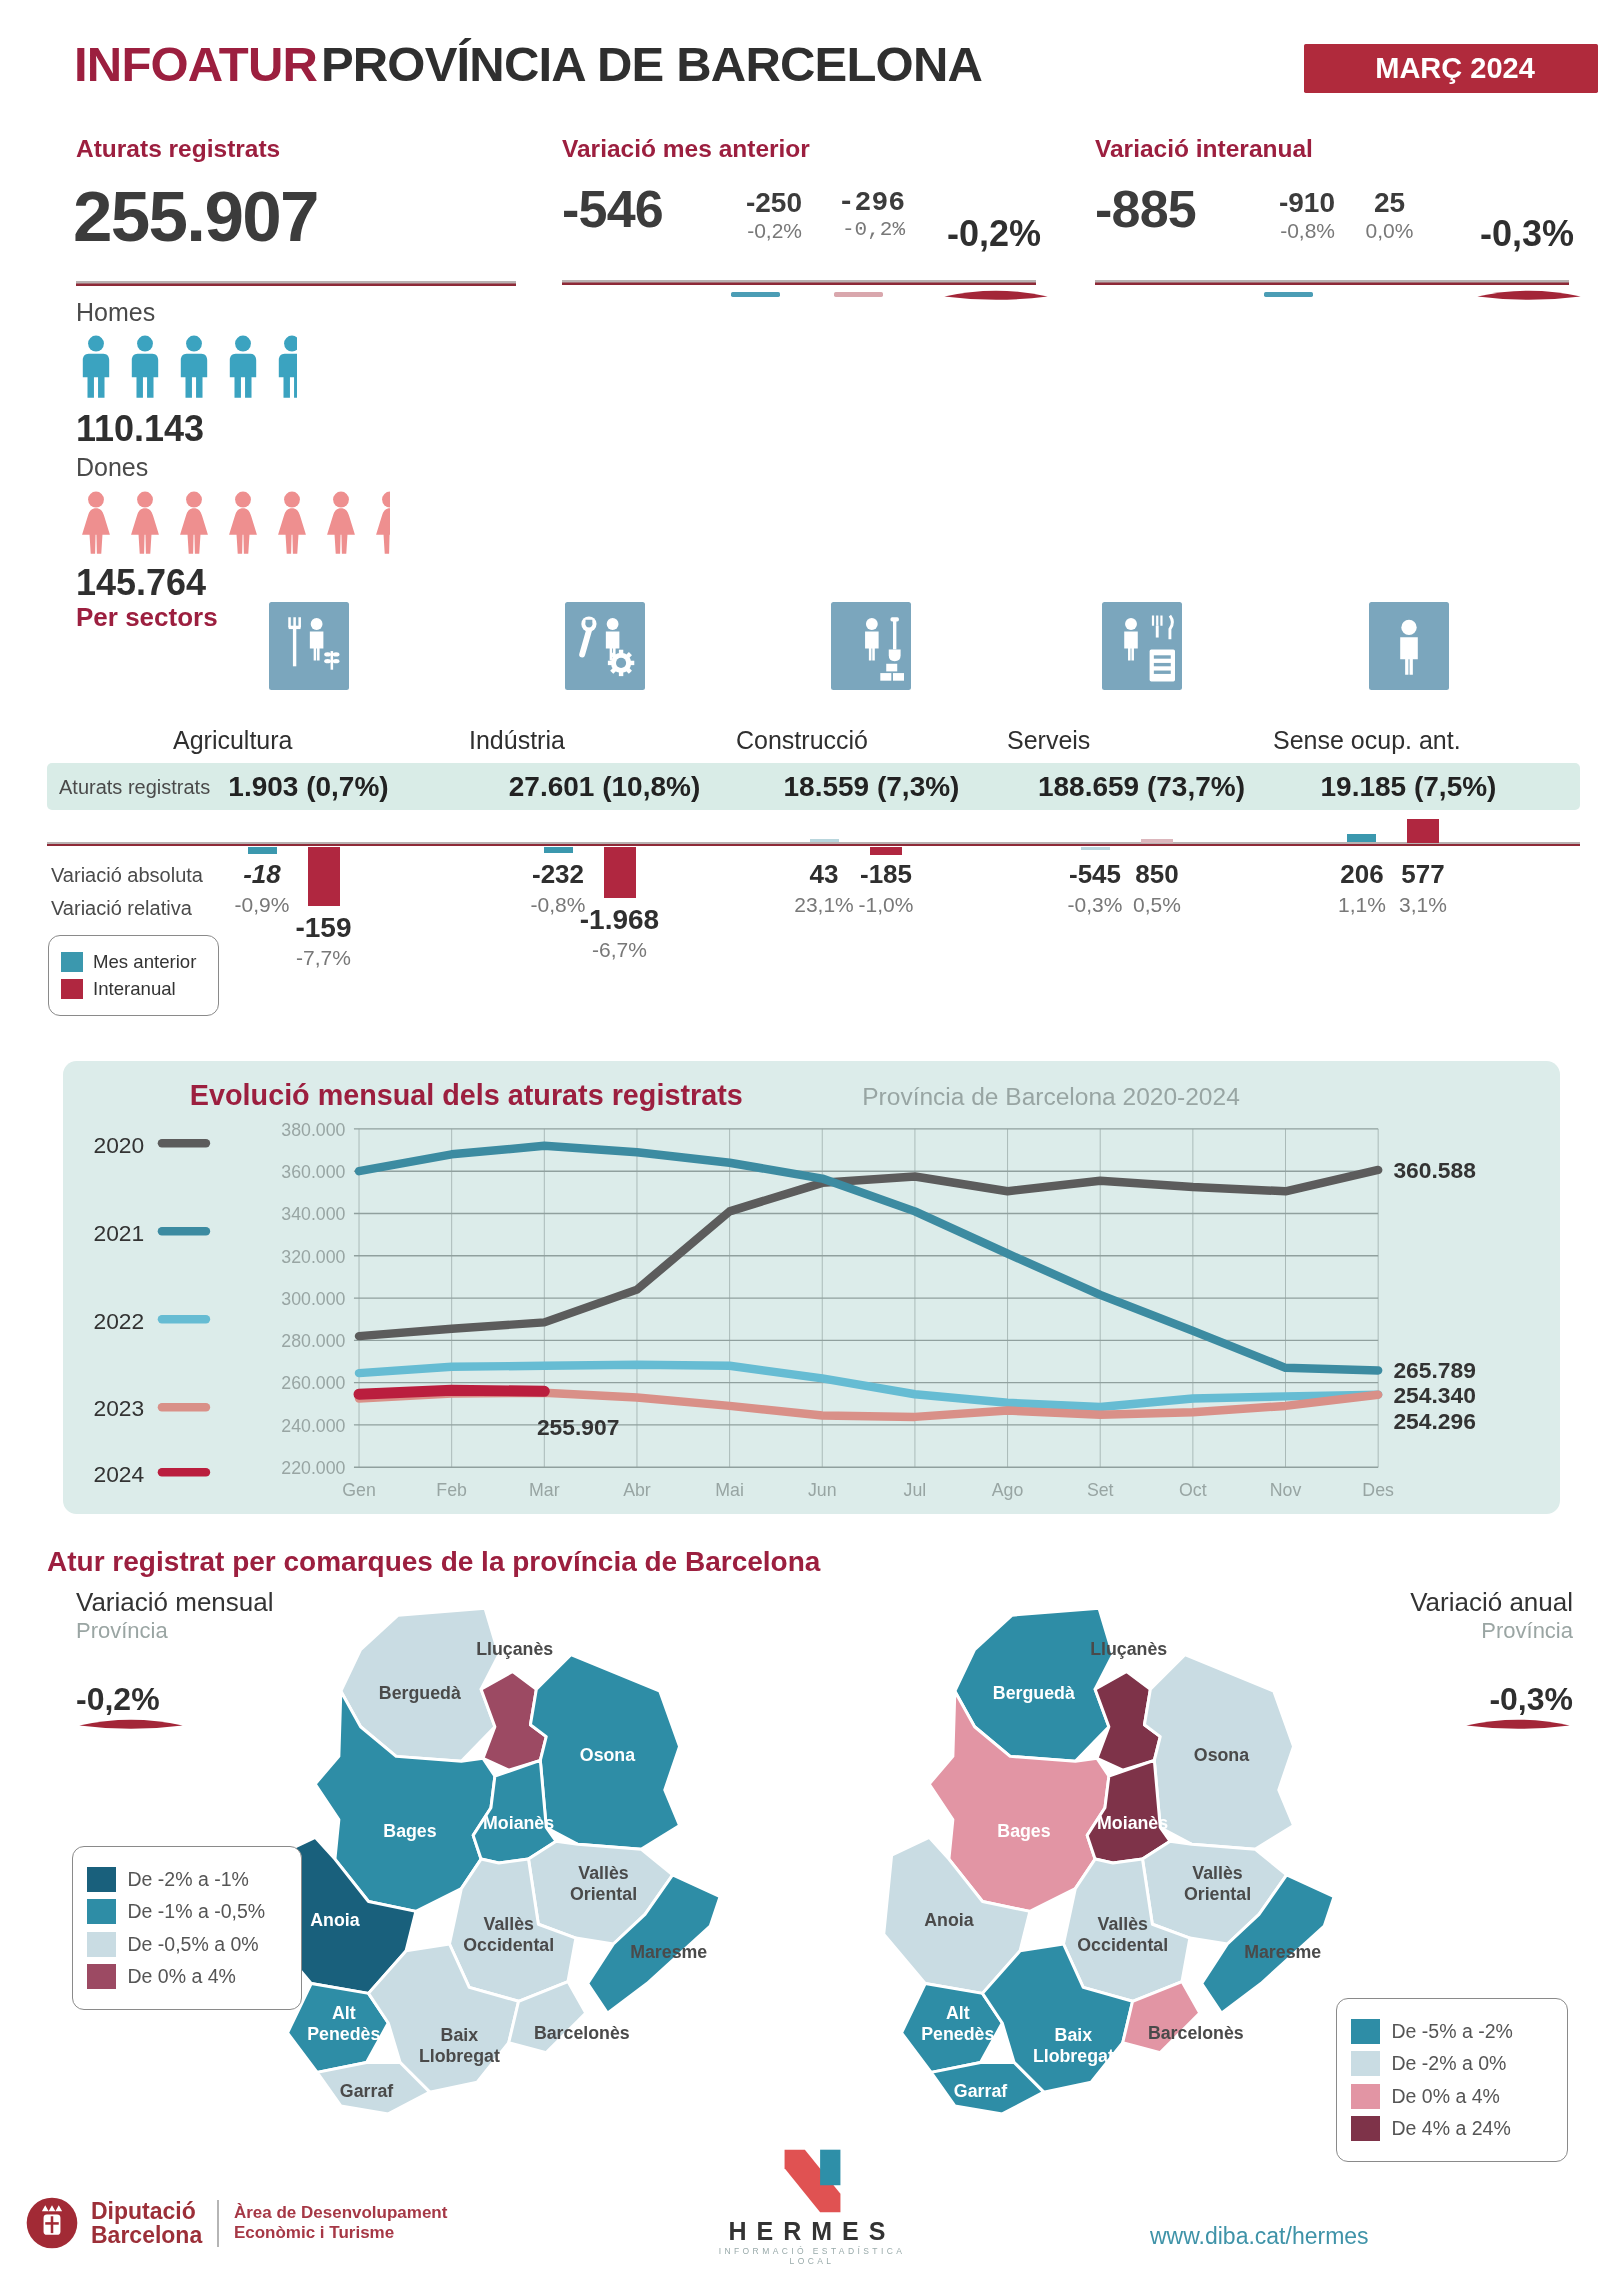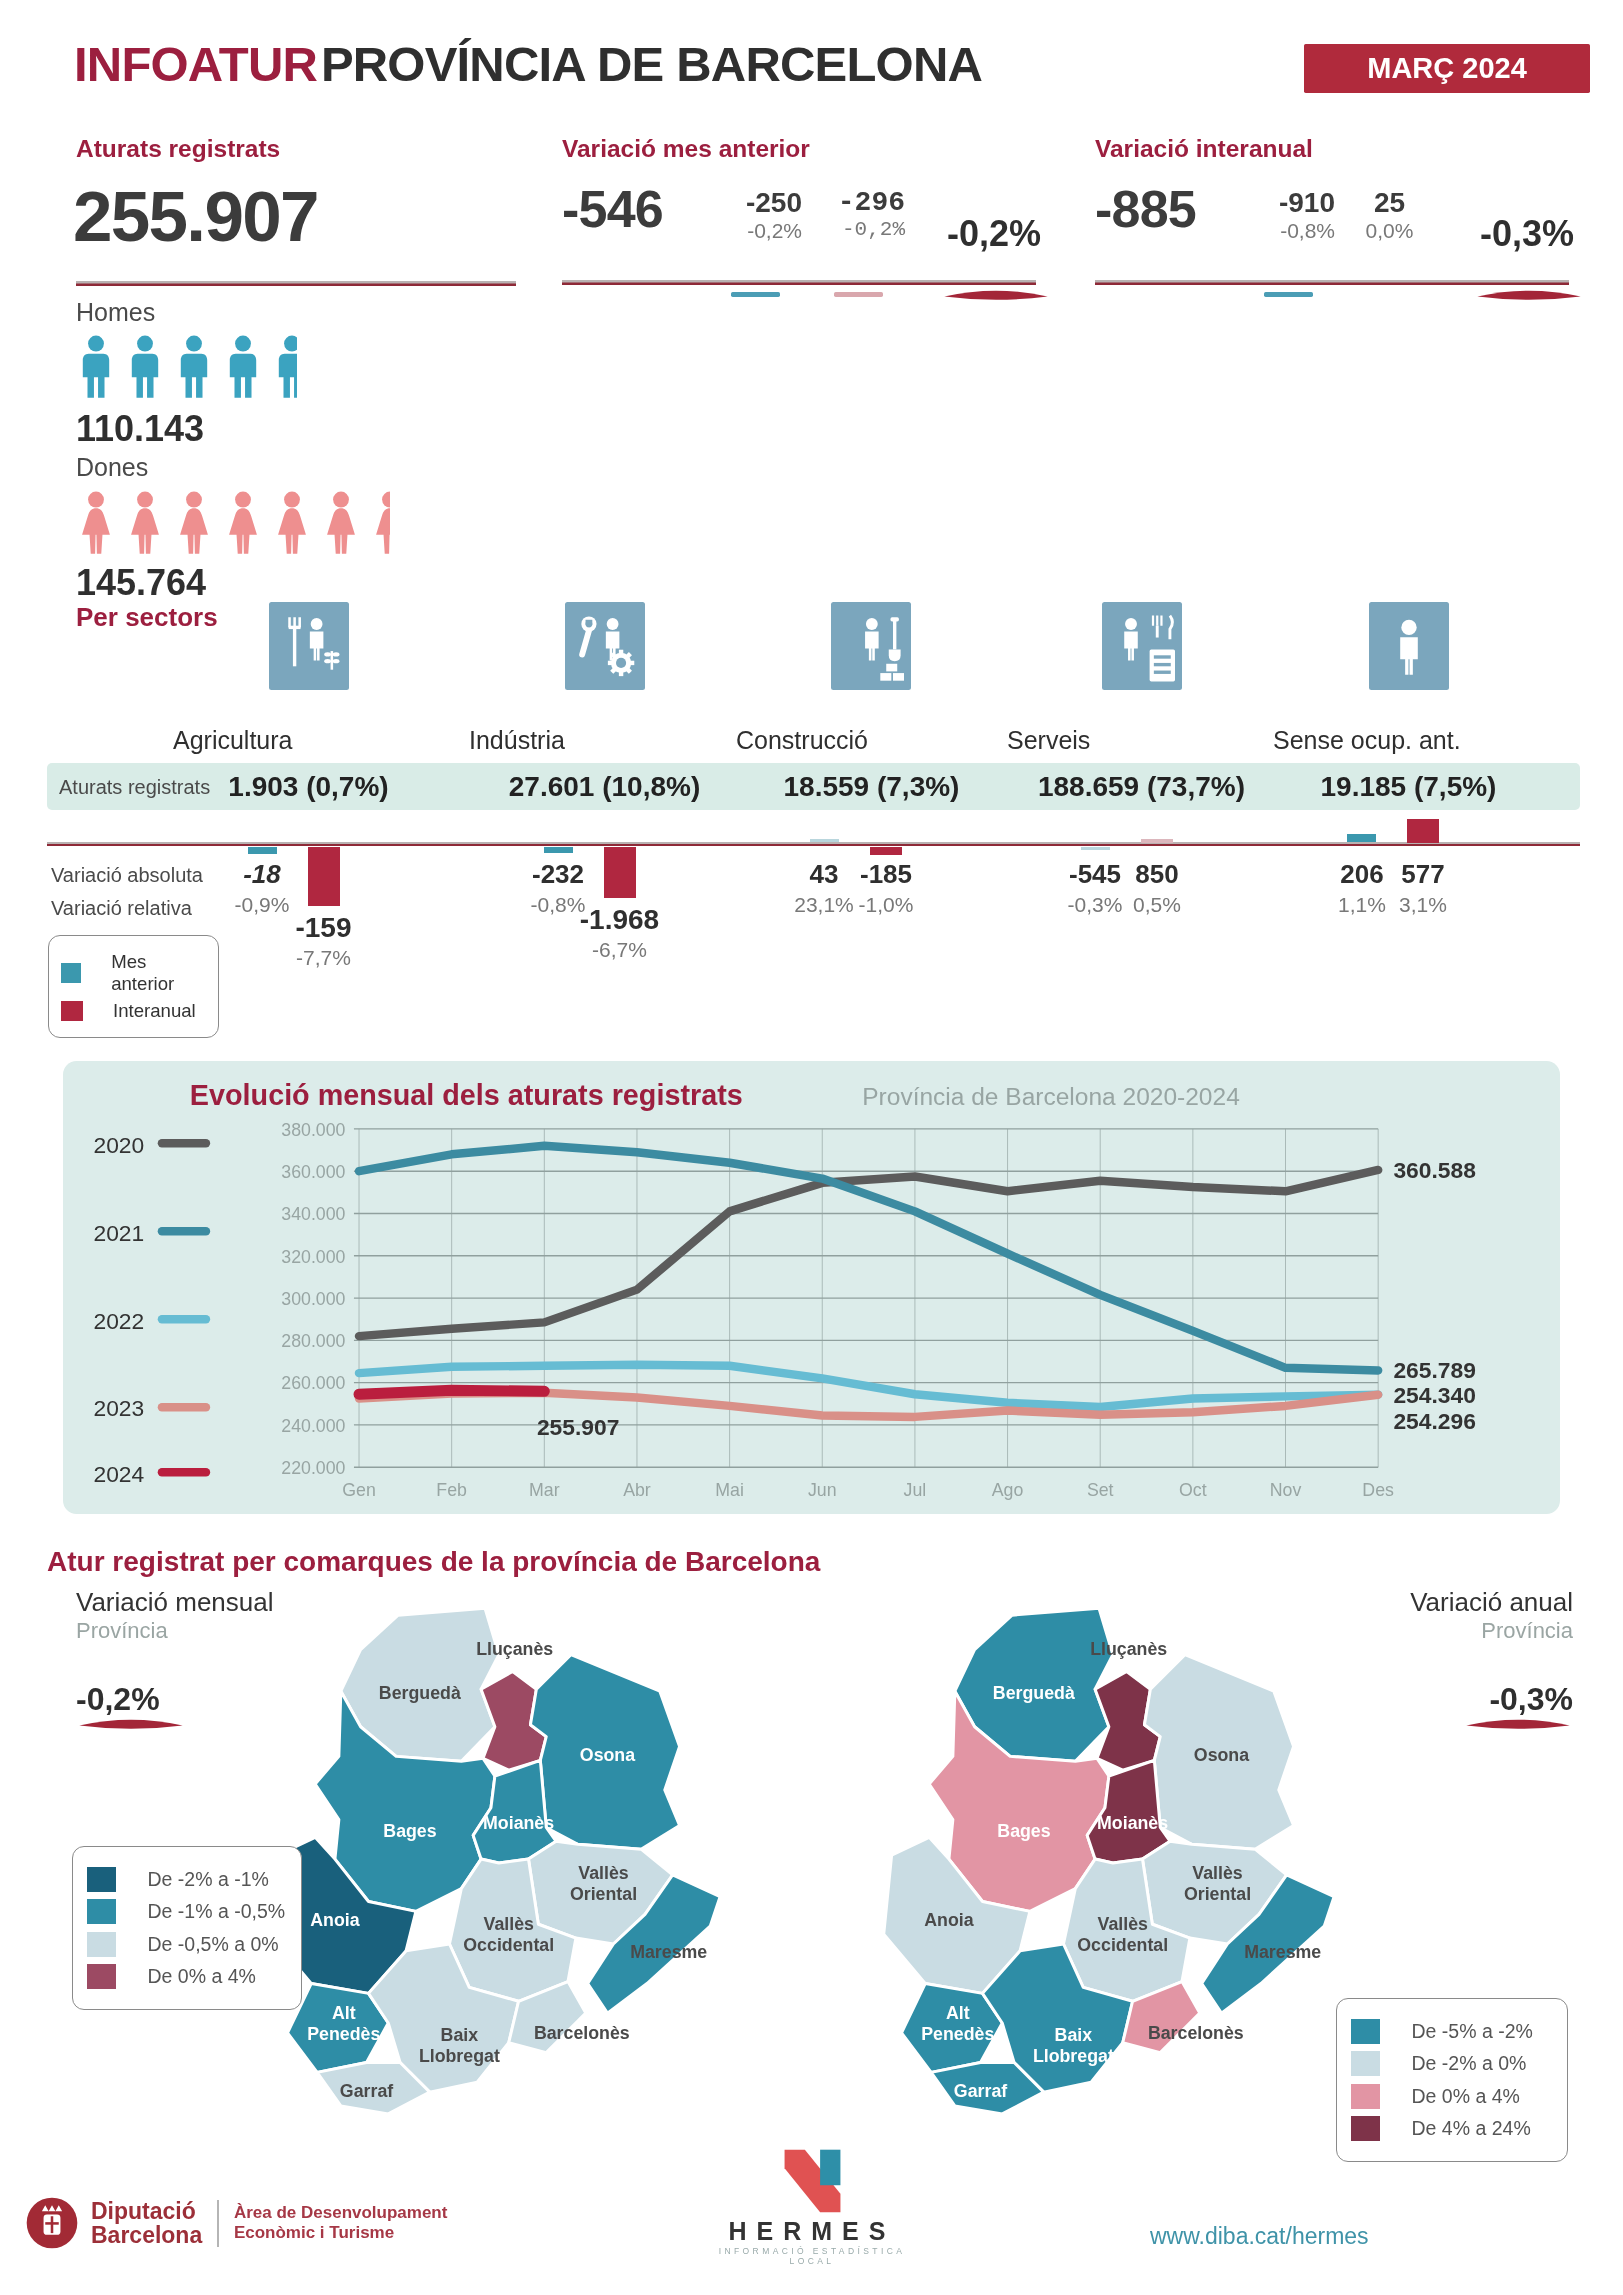--- a/index.html
+++ b/index.html
@@ -3,21 +3,21 @@
 <meta charset="utf-8">
 <style>
   html,body{margin:0;padding:0;background:#ffffff;}
   .page{position:relative;width:1624px;height:2295px;background:#fff;
         font-family:"Liberation Sans",sans-serif;color:#3a3a3a;overflow:hidden;}
   .abs{position:absolute;}
   
   .brand{font-size:49px;font-weight:bold;color:#9c1f3f;letter-spacing:-0.8px;}
   .brand-title{font-size:49px;font-weight:bold;color:#2f2f2f;letter-spacing:-0.8px;}
   .badge{background:#b02a3c;color:#fff;font-size:29px;font-weight:bold;
-         text-align:center;line-height:49px;border-radius:1.7px;}
+         text-align:center;line-height:49px;border-radius:1.7px;padding-left:8px;}
   
   .stat-label{font-size:24.5px;font-weight:bold;color:#9c1f3f;}
   .big-number{font-size:71px;font-weight:bold;color:#3c3c3c;letter-spacing:-1.7px;}
   .main-number{font-size:52px;font-weight:bold;color:#3c3c3c;letter-spacing:-0.8px;}
   .pair-abs{font-size:28px;font-weight:bold;color:#3c3c3c;}
   .pair-rel{font-size:21px;color:#787878;}
   .total-pct{font-size:36px;font-weight:bold;color:#2f2f2f;}
   .dual-line{height:5px;background:linear-gradient(#b9b2b2 0 45%,#8e2937 55% 100%);}
   .marker{height:5px;border-radius:1.7px;}
   .gender-label{font-size:25px;color:#4a4a4a;}
@@ -28,21 +28,21 @@
   .section-title{font-size:26px;font-weight:bold;color:#9c1f3f;}
   .sector-name{font-size:25px;color:#2f2f2f;text-align:left;}
   .mint-band{background:#d9ece7;border-radius:5px;}
   .band-label{font-size:20px;color:#4a4a4a;}
   .band-value{font-size:28px;font-weight:bold;color:#222;text-align:center;}
   .tile{background:#7ba6bd;border-radius:2.5px;}
   .var-abs{font-size:26px;font-weight:bold;color:#2f2f2f;text-align:center;}
   .var-rel{font-size:21px;color:#787878;text-align:center;}
   .row-label{font-size:20px;color:#4a4a4a;}
   .legend-box{border:1.7px solid #8a8a8a;border-radius:12px;background:#fff;padding:10px 12px;}
-  .legend-item{display:flex;align-items:center;margin:5px 0;font-size:18.6px;color:#333;gap:20px;}
+  .legend-item{display:flex;align-items:center;margin:5px 0;font-size:18.6px;color:#333;}
   .legend-item .sw{width:22px;height:20px;margin-right:10px;display:inline-block;}
   
   .chart-panel{background:#dcecea;border-radius:13.5px;}
   
   .map-meta-title{font-size:26px;color:#333;}
   .map-meta-sub{font-size:22px;color:#9aa5a3;}
   .map-meta-value{font-size:32px;font-weight:bold;color:#2f2f2f;}
   .map-legend{border:1.7px solid #8a8a8a;border-radius:12px;background:#fff;padding:12px 13.5px;}
   .map-legend .legend-item{font-size:19.5px;color:#555;margin:7.6px 0;}
   .map-legend .sw{width:29px;height:25px;margin-right:12px;}

